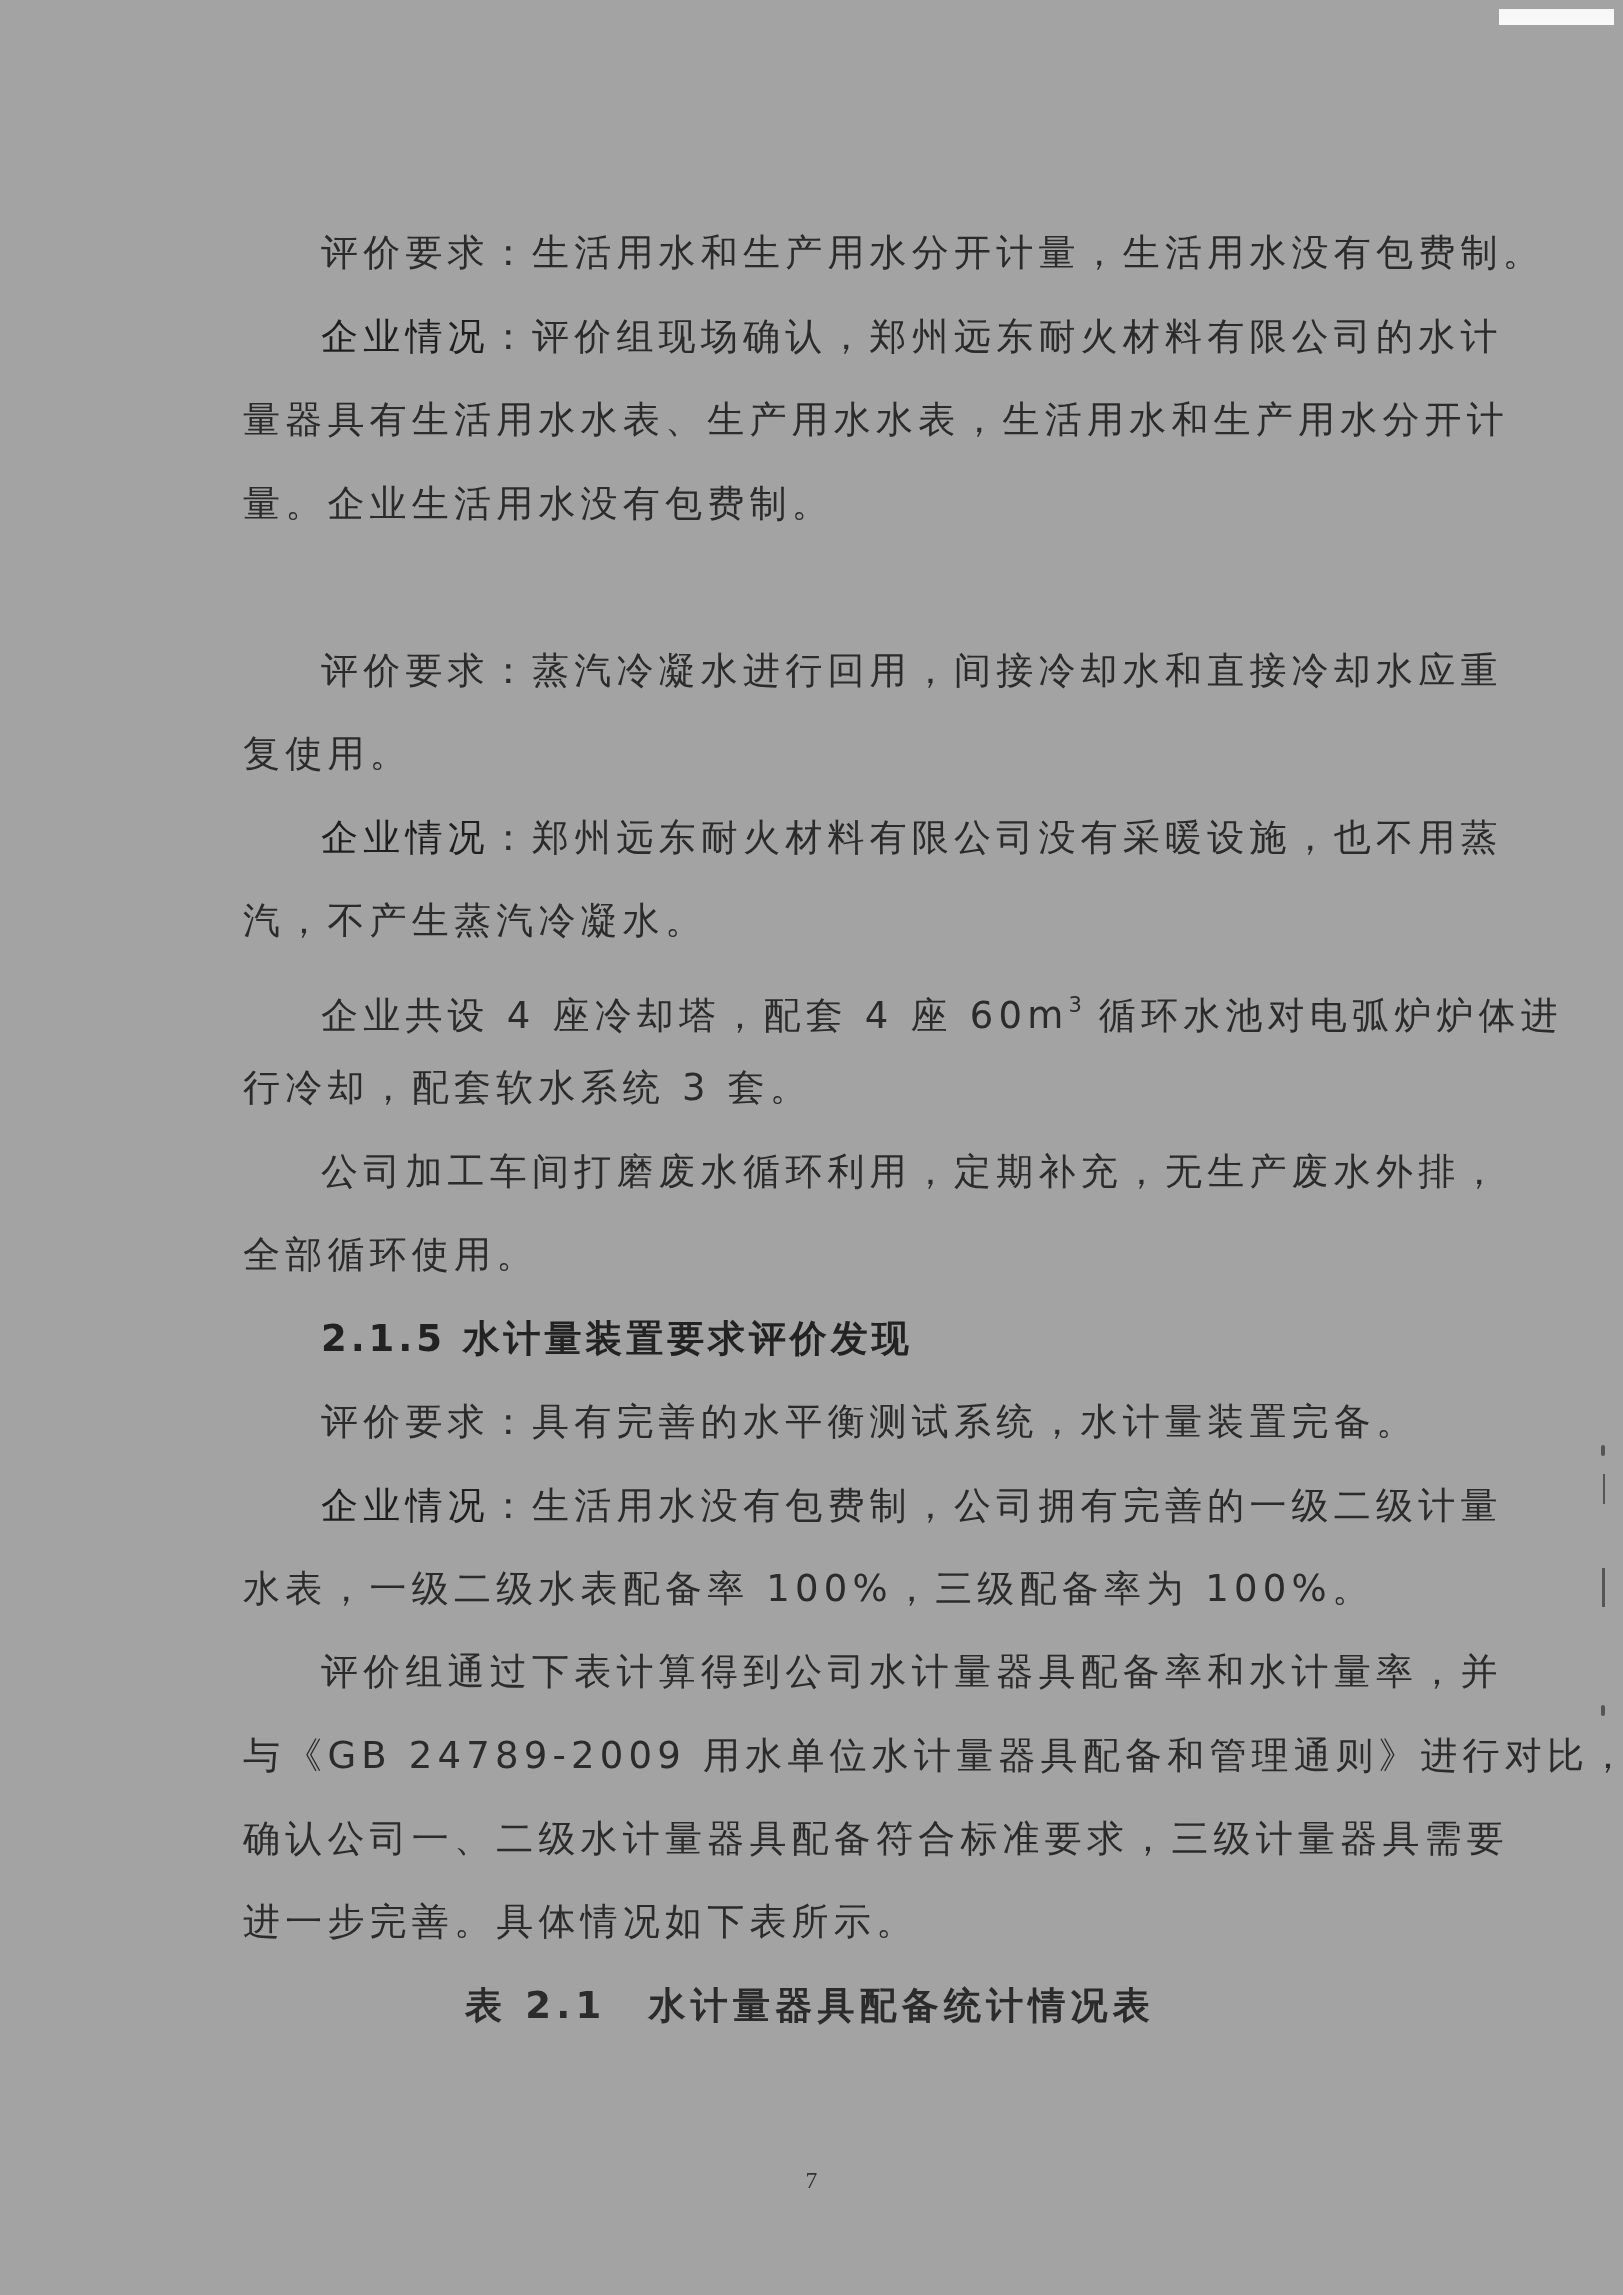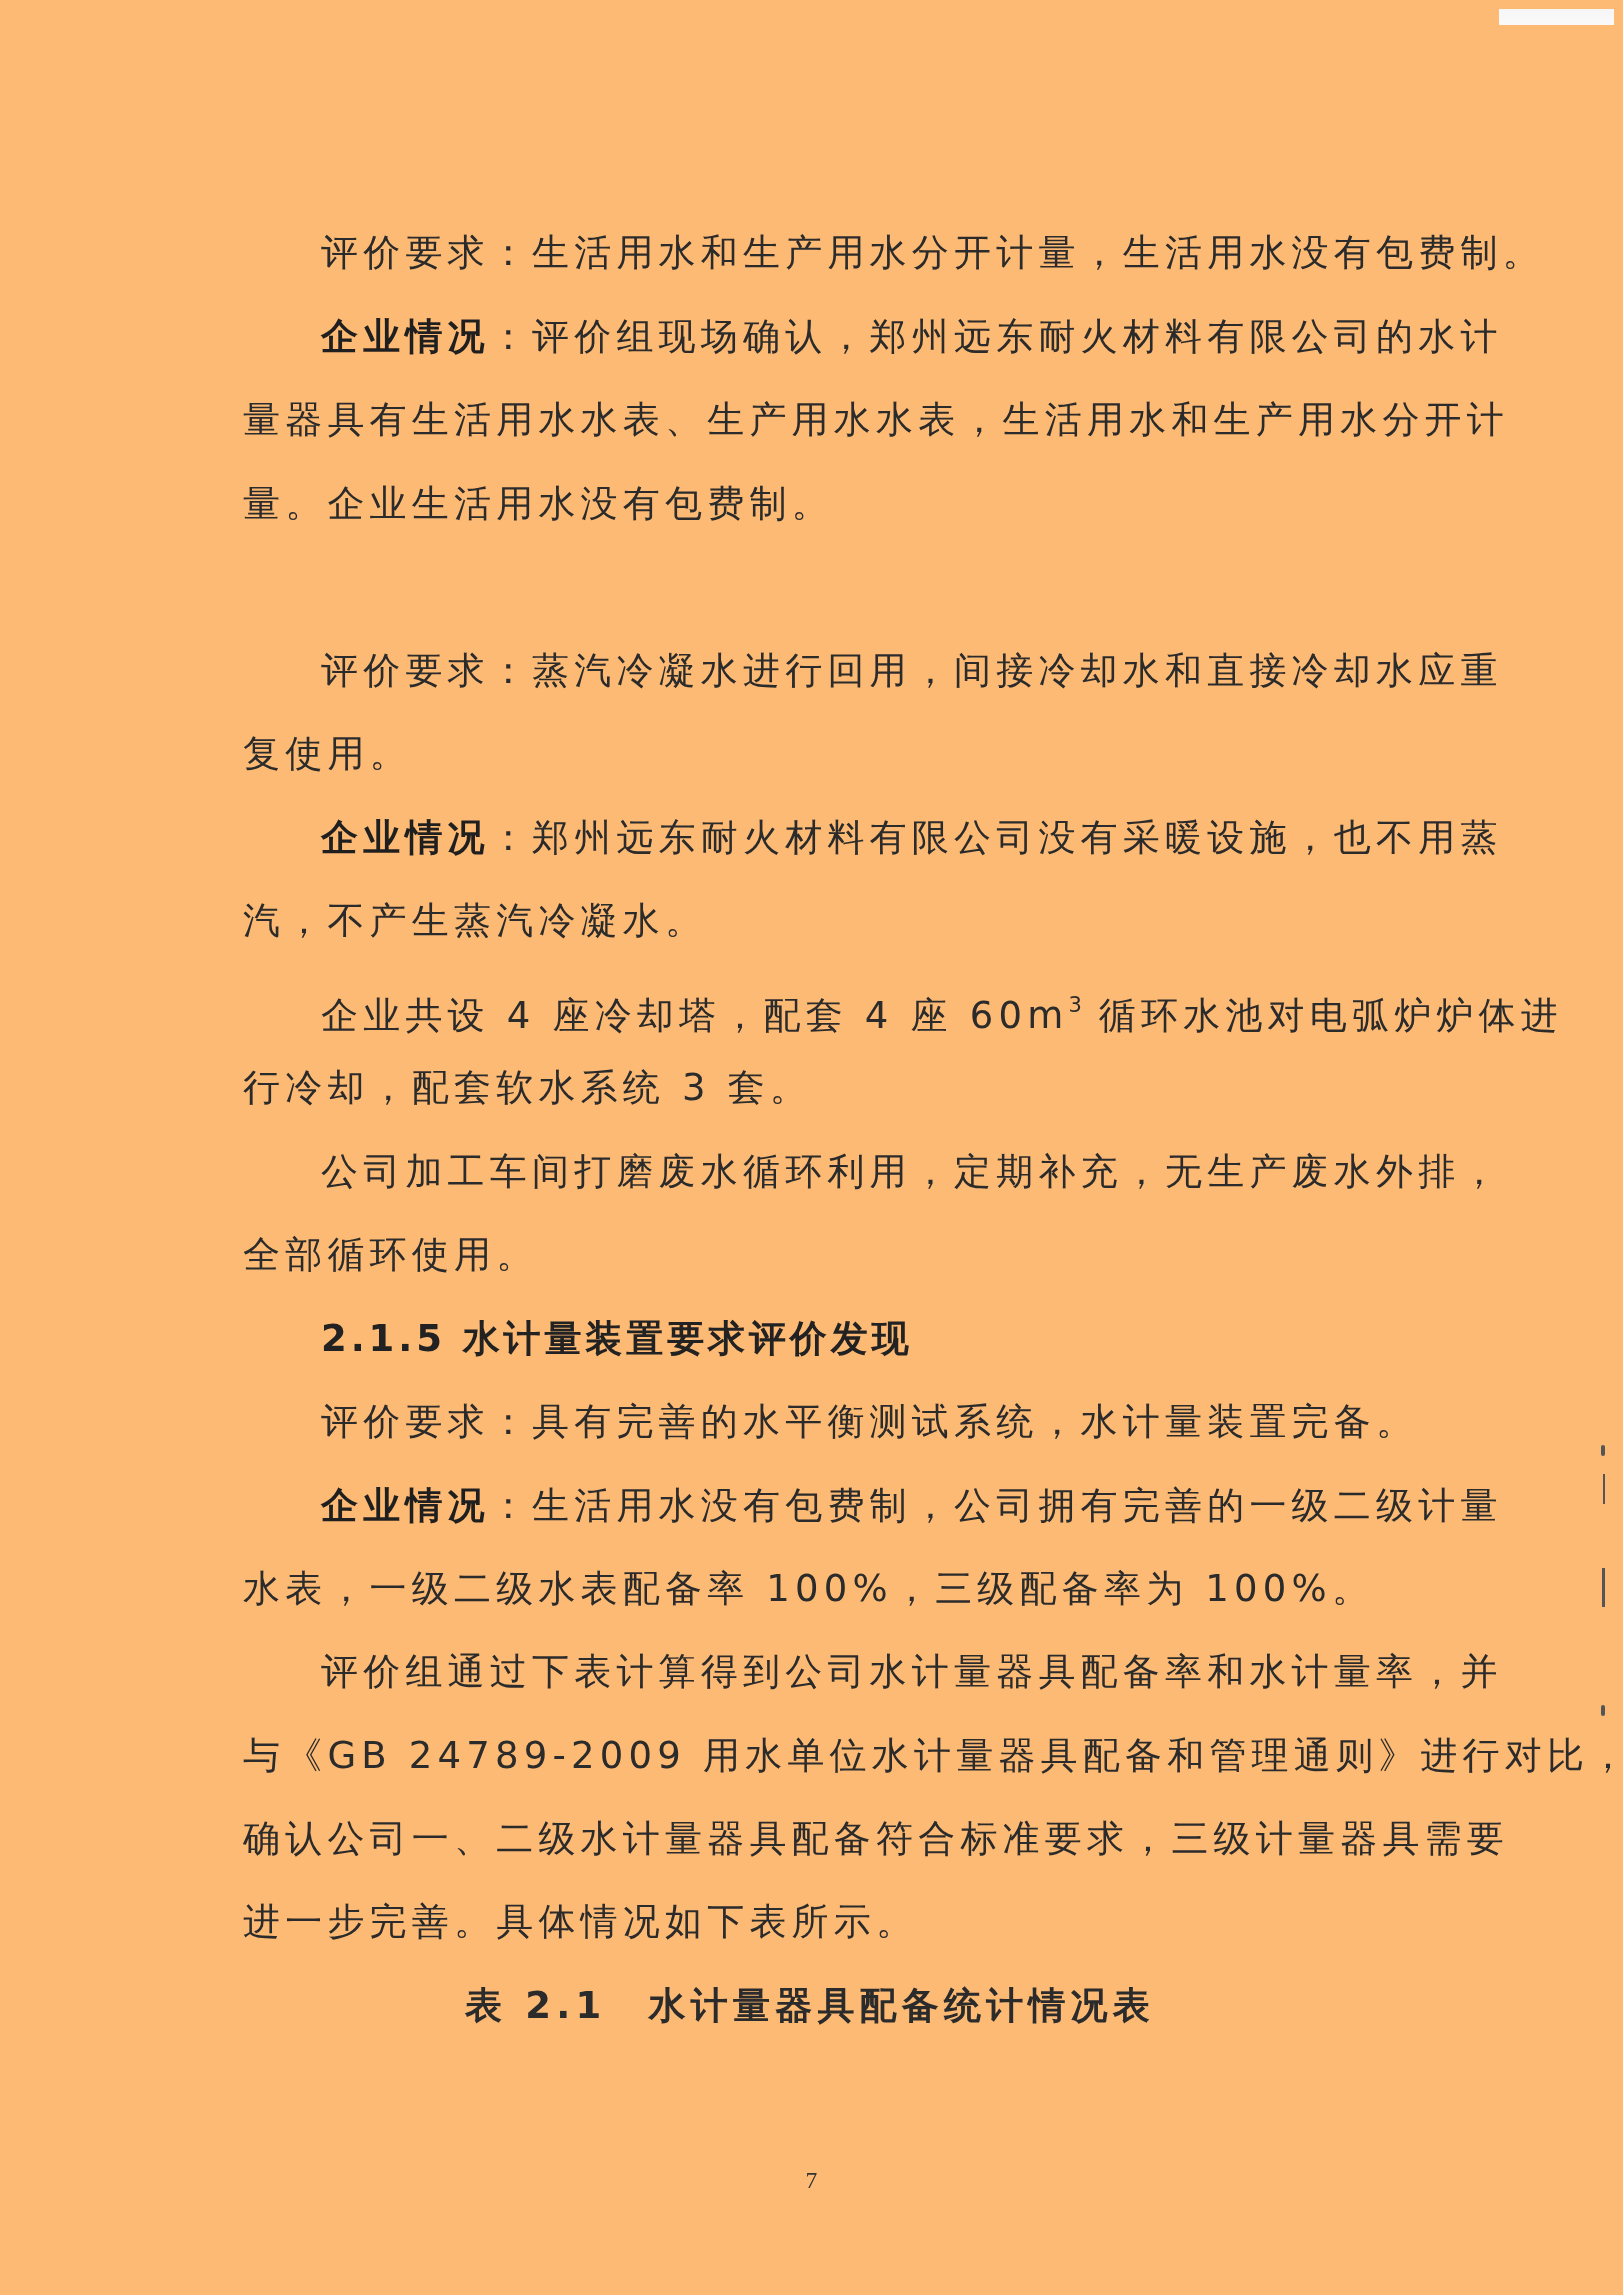--- a/index.html
+++ b/index.html
@@ -1,25 +1,25 @@
 <!DOCTYPE html>
 <html style="font-size:10.5px"><head>
 <meta charset="utf-8">
 <style>
   html, body { margin:0; padding:0; background:#ffffff; }
   body { width:1623px; height:2295px; position:relative; overflow:hidden;
          font-family:"DejaVu Sans", "Liberation Sans", sans-serif; color:#2b2b2b; }
-  .page { position:absolute; left:0; top:0; width:1623px; height:2295px; background:#fdba74; }
+  .page { position:absolute; left:0; top:0; width:1623px; height:2295px; background:#a3a3a3; }
   .scan-edge { position:absolute; left:1499px; top:9.2px; width:115px; height:15.7px;
                background:linear-gradient(#f6f6f6,#fafafa); }
   .line { position:absolute; left:0; white-space:nowrap; font-size:37px; line-height:46px;
           letter-spacing:5.2px; }
   .body-line { left:243px; }
   .indent { left:321px; }
-  .bold { font-weight:bold; color:#1f1f1f; }
+  .bold { font-weight:normal; color:#1f1f1f; }
   .heading { font-weight:bold; letter-spacing:3.9px; color:#222; }
   .caption { left:0; width:1620px; text-align:center; font-weight:bold; letter-spacing:5.2px; }
   .pagenum { position:absolute; top:2167px; left:0; width:1623px; text-align:center;
              font-size:23.6px; font-family:"Liberation Serif", serif; color:#333; }
   .mark { position:absolute; background:#555; }
   sup { font-size:21px; vertical-align:15.7px; letter-spacing:0; }
 </style>
 </head>
 <body>
 

